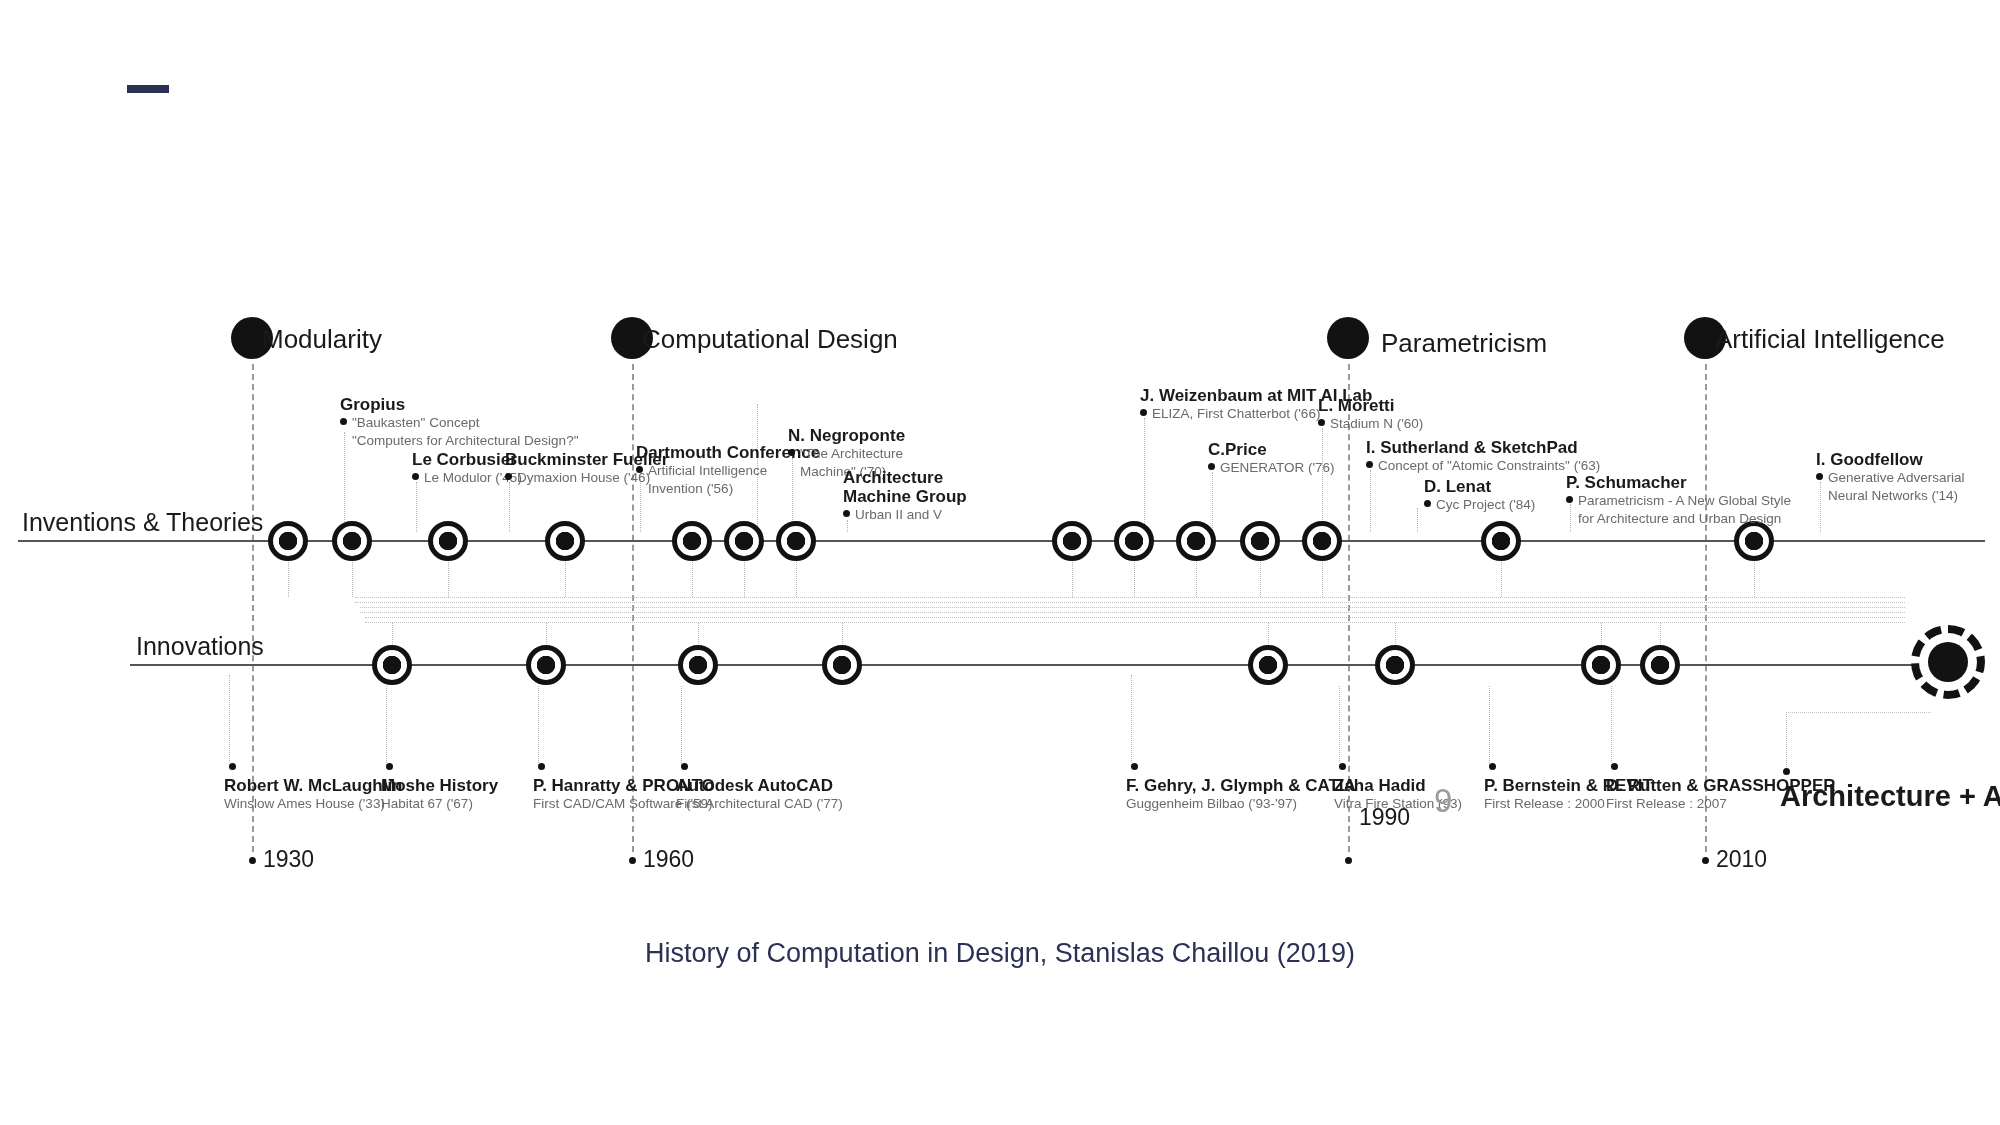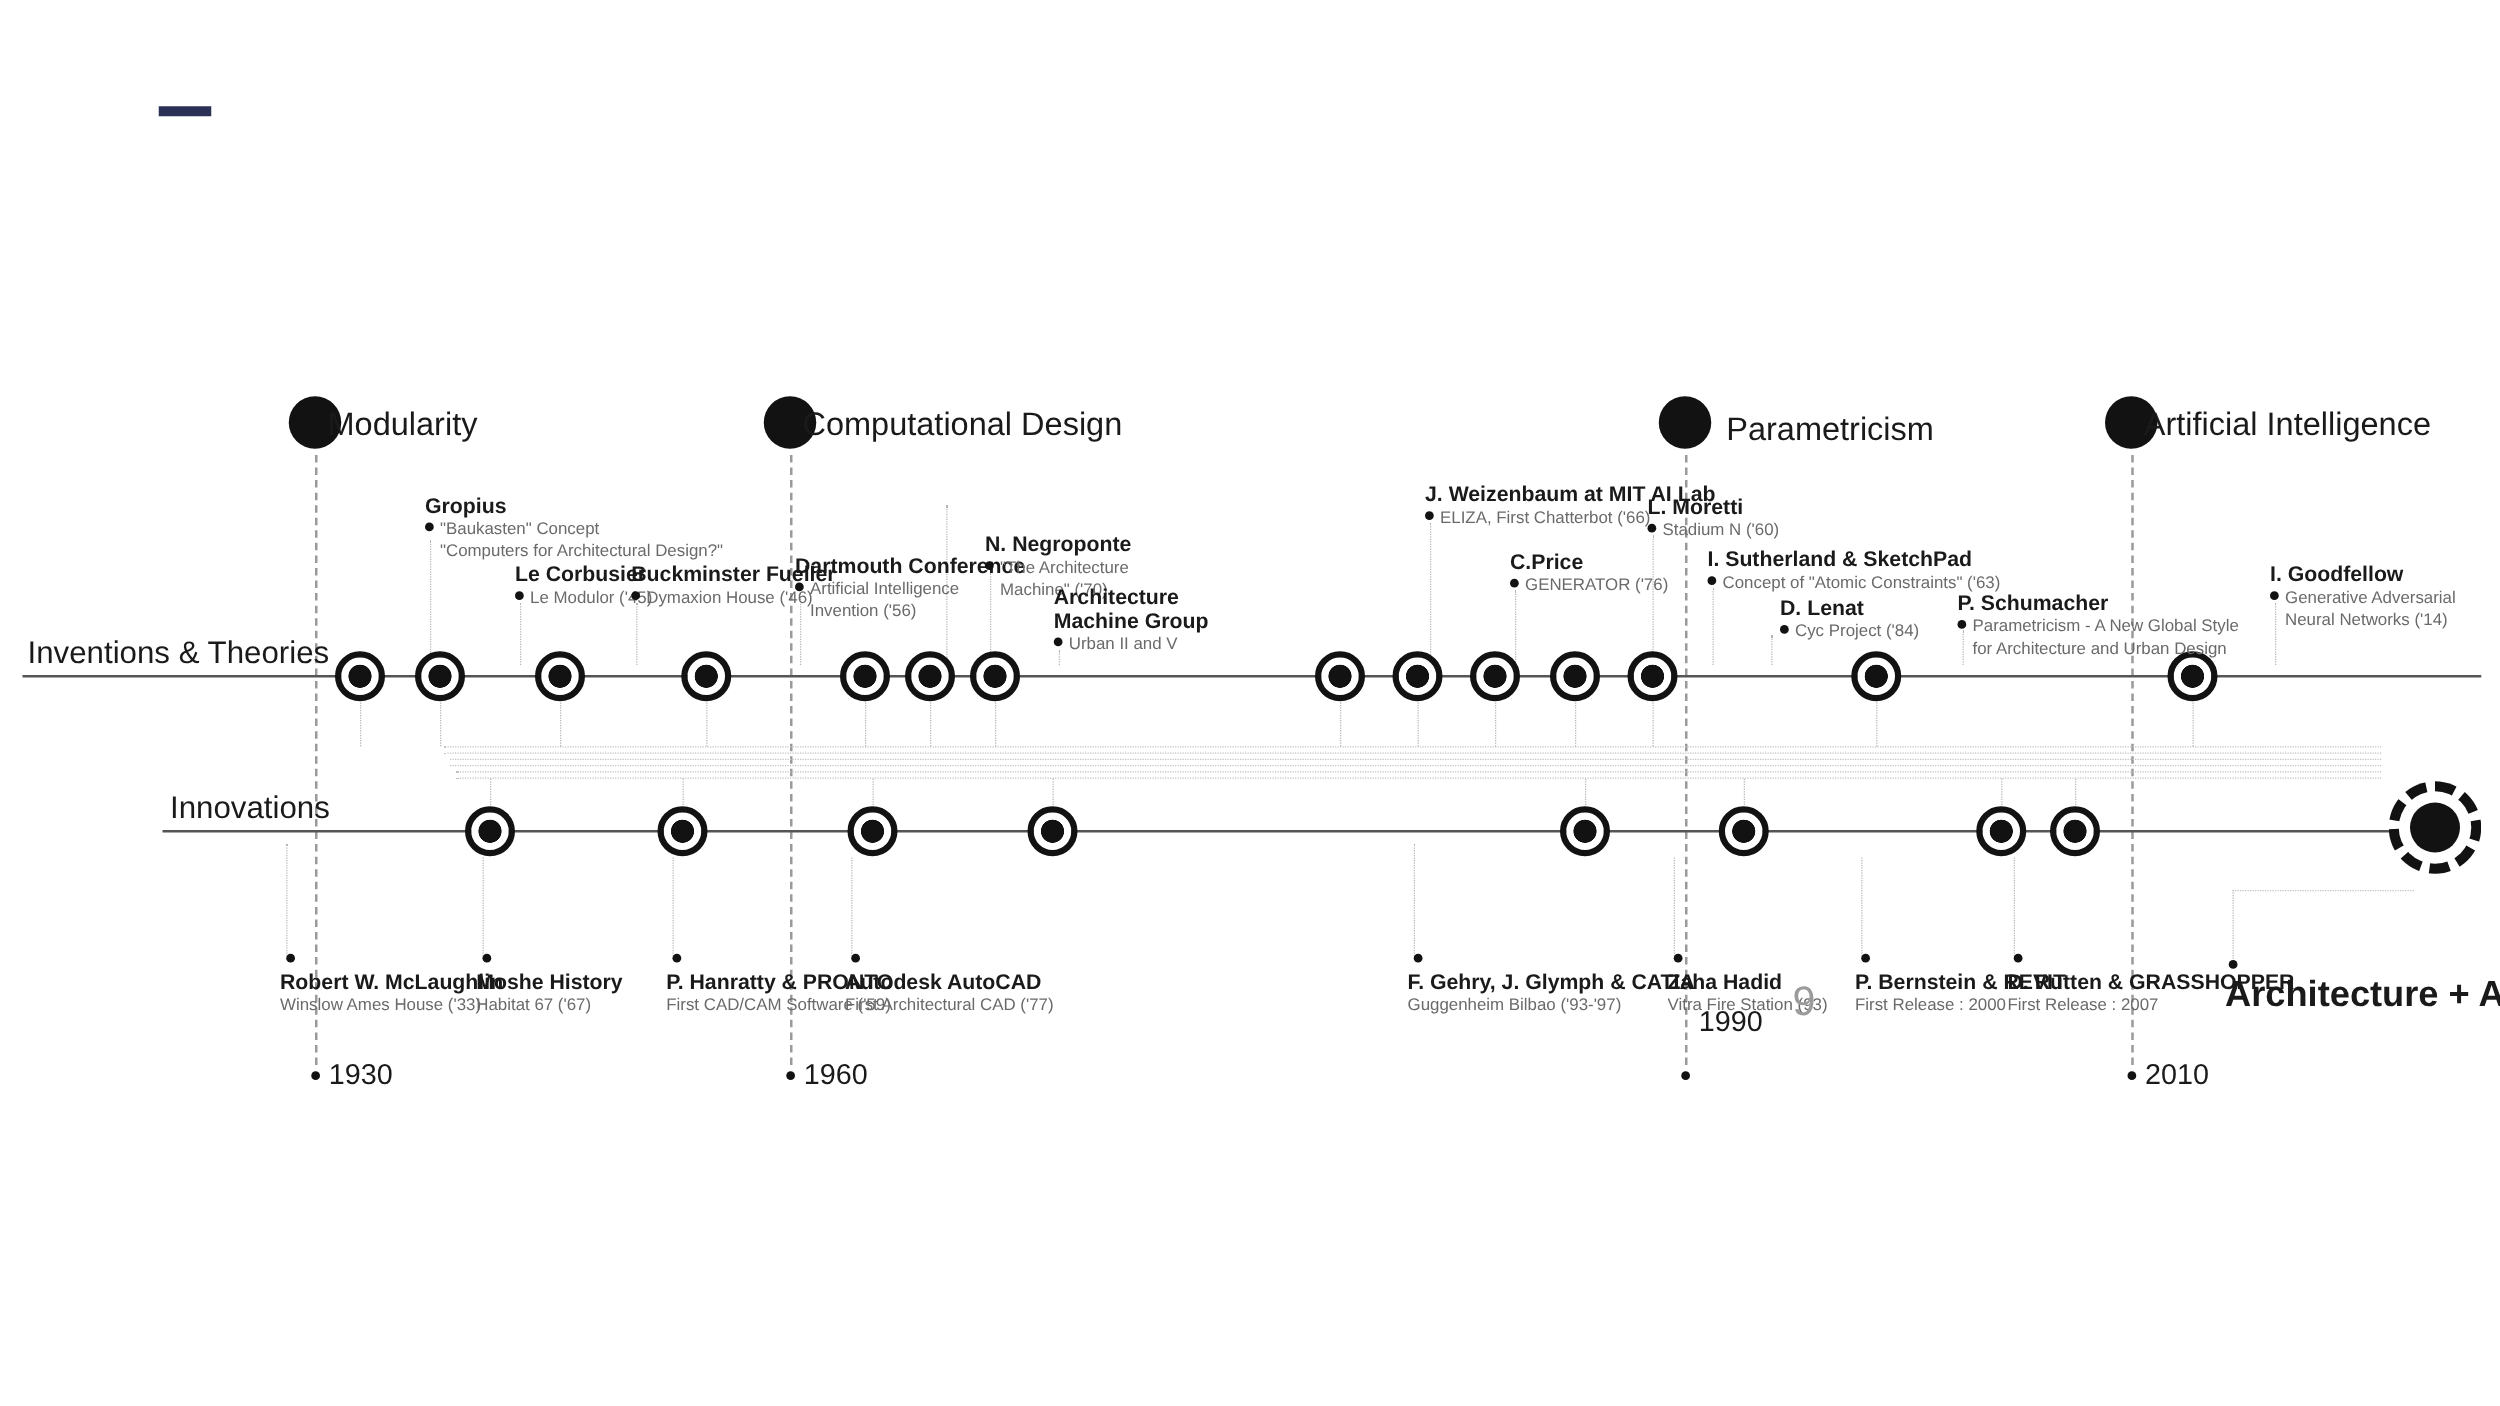--- a/index.html
+++ b/index.html
@@ -306,14 +306,15 @@
     <span class="ldot"></span>
     <div class="name">D. Rutten &amp; GRASSHOPPER</div>
     <div class="sub">First Release : 2007</div>
   </div>
 
   <div class="year-dot" style="left:1783px;top:768px;"></div>
   <div class="big-label" style="left:1780px;top:780px;">Architecture + AI</div>
 
   <div class="page-num" style="left:1434px;top:782px;">9</div>
 
+  <div class="caption">History of Computation in Design, Stanislas Chaillou (2019)</div>
 
 </div>
 
 </body></html>

